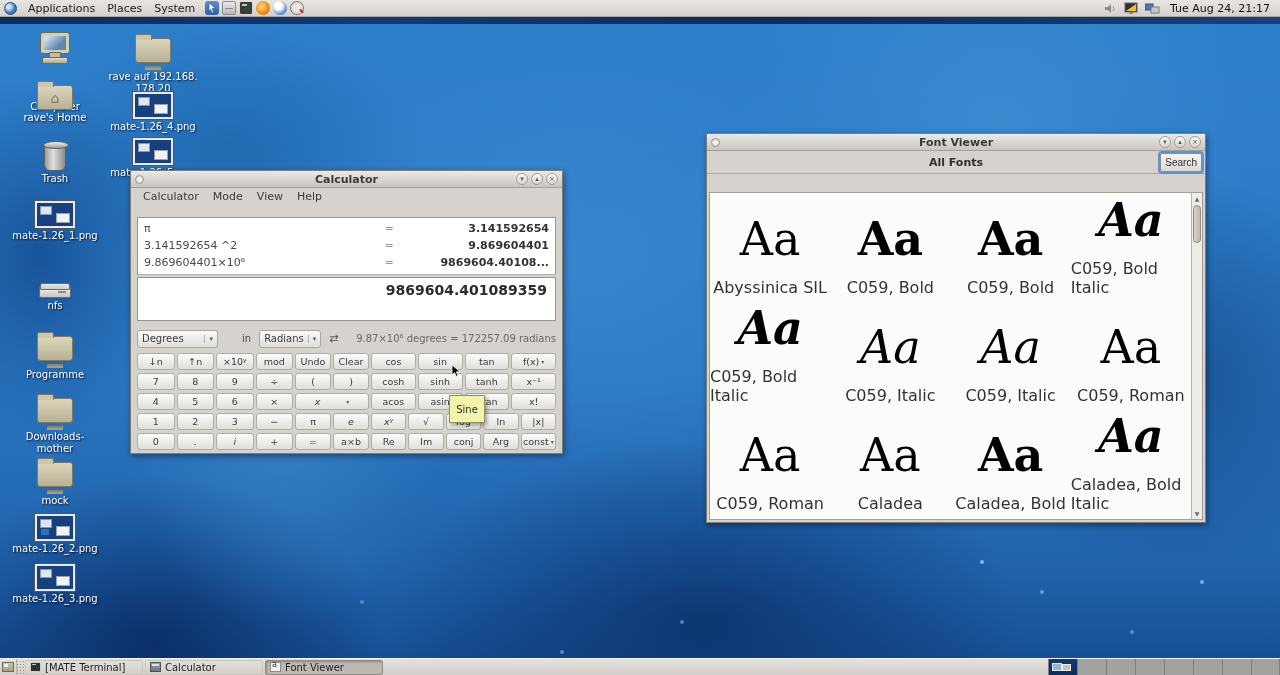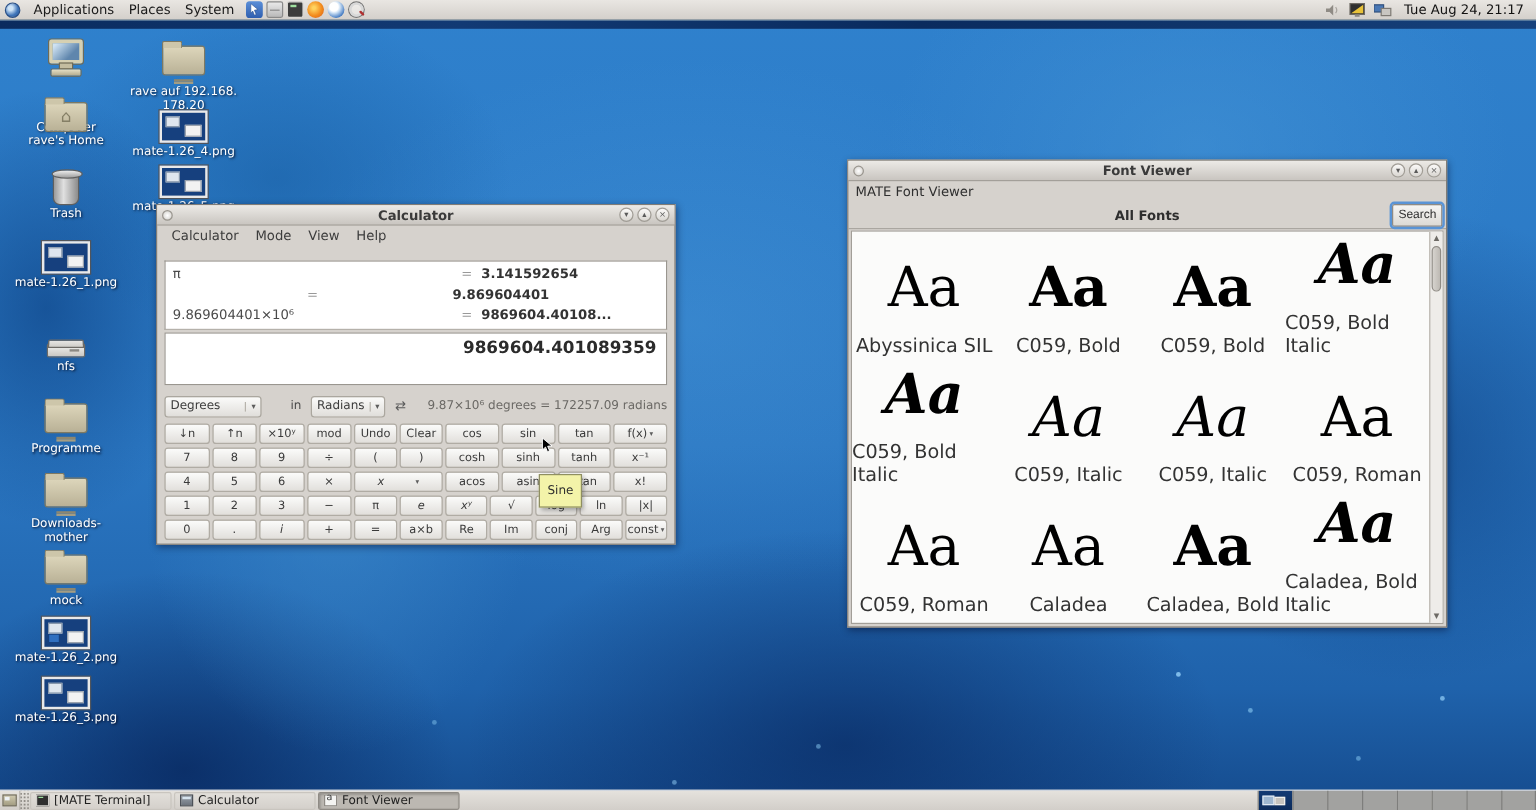--- a/index.html
+++ b/index.html
@@ -97,21 +97,21 @@
     border:1px solid #a19d96; font-size:7px; line-height:10px; text-align:center; color:#5a5a5a; cursor:default; }
   .menubar { height:17px; display:flex; align-items:center; gap:2px; padding:0 6px; font-size:11px; color:#3c3c3c; }
   .menubar span { padding:1px 6px; }
 
   
   #calc { left:130px; top:170px; width:433px; height:284px; }
   .calc-display { position:absolute; left:6px; right:6px; top:46px; height:58px; background:#ffffff;
     border:1px solid #9a968f; border-bottom:1px solid #b5b1aa; padding:2px 6px; overflow:hidden; }
   .hrow { display:grid; grid-template-columns:1fr 24px 148px; font-size:11px; color:#4a4a4a; line-height:17px; }
   .hrow .eq { color:#999; text-align:center; }
-  .hrow .res { text-align:left; font-weight:bold; color:#333; }
+  .hrow .res { text-align:right; font-weight:bold; color:#333; }
   .calc-value { position:absolute; left:6px; right:6px; top:106px; height:44px; background:#ffffff;
     border:1px solid #9a968f; padding:4px 8px 0 1px; text-align:right; font-size:14px; font-weight:bold; color:#2b2b2b; }
   .calc-conv { position:absolute; left:6px; right:6px; top:158px; height:19px; display:flex; align-items:center; font-size:10px; color:#4a4a4a; }
   .combo { height:18px; background:linear-gradient(#fbfbfa,#e0deda); border:1px solid #aba79f; border-radius:3px;
     display:flex; align-items:center; padding:0 4px; gap:4px; font-size:10px; color:#3c3c3c; }
   .combo .chev { margin-left:auto; font-size:7px; color:#5c5c5c; border-left:1px solid #b7b3ac; padding-left:4px; }
   .combo.deg { width:81px; }
   .combo.rad { width:62px; margin-left:8px; }
   .conv-in { margin-left:24px; }
   .swap { margin-left:8px; font-size:11px; color:#5a5a5a; }
@@ -323,20 +323,21 @@
     <span>Help</span>
   </div>
 
   <div class="calc-display">
     <div class="hrow">
       <span class="expr">π</span>
       <span class="eq">=</span>
       <span class="res">3.141592654</span>
     </div>
     <div class="hrow">
+      <span class="expr">3.141592654 ^2</span>
       <span class="eq">=</span>
       <span class="res">9.869604401</span>
     </div>
     <div class="hrow">
       <span class="expr">9.869604401×10⁶</span>
       <span class="eq">=</span>
       <span class="res">9869604.40108...</span>
     </div>
   </div>
 
@@ -476,23 +477,20 @@
 <div class="window" id="fontviewer">
   <div class="titlebar">
     <div class="wicon"></div>
     <span class="title">Font Viewer</span>
     <div class="wcontrols" style="margin-left:auto;display:flex;gap:3px;z-index:1;">
       <div class="wbtn">▾</div>
       <div class="wbtn">▴</div>
       <div class="wbtn">×</div>
     </div>
   </div>
-  <div class="fv-header">
-    <span>MATE Font Viewer</span>
-  </div>
   <div class="fv-toolbar">
     <span class="fv-title">All Fonts</span>
     <button class="fv-search">Search</button>
   </div>
   <div class="fv-list">
     <div class="fv-grid">
       <div class="fcell">
         <span class="fsample">Aa</span>
         <span class="fname">Abyssinica SIL</span>
       </div>

